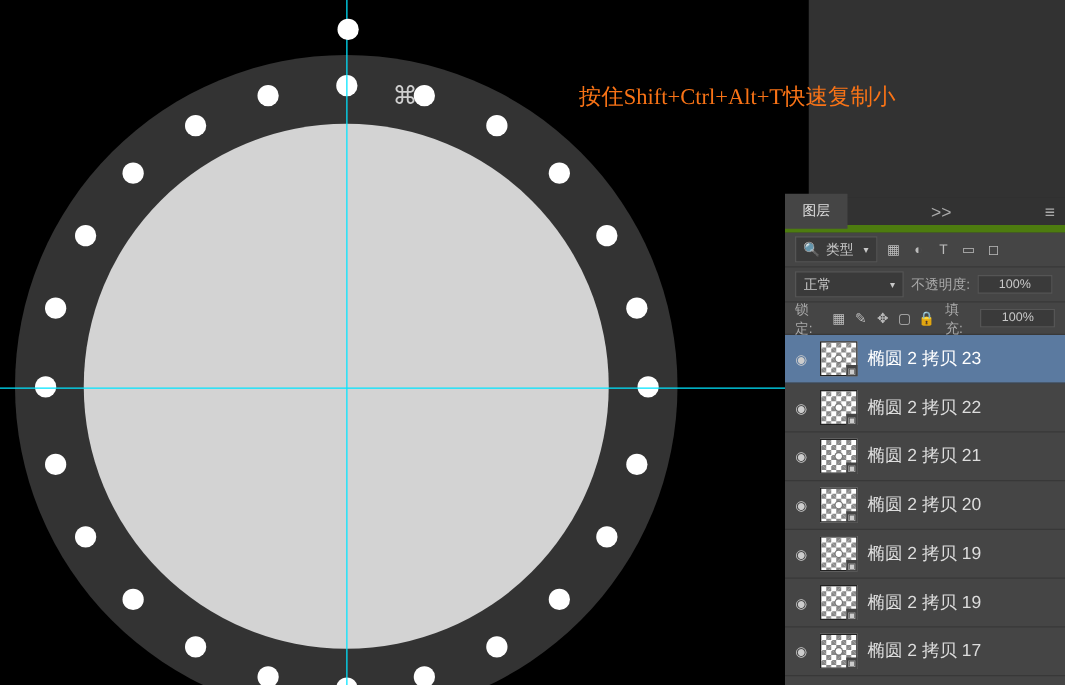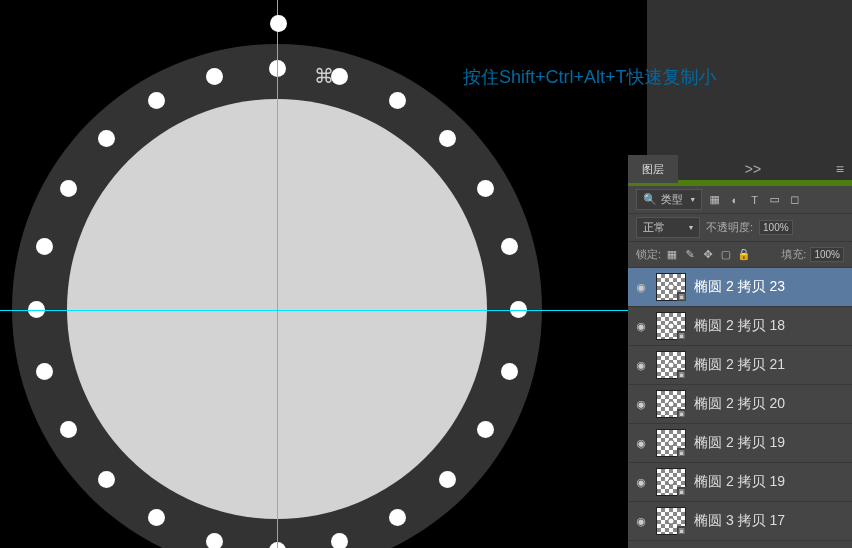--- a/index.html
+++ b/index.html
@@ -7,30 +7,30 @@
 .canvas-area { position: absolute; left: 0; top: 0; width: 852px; height: 548px; background: #000; }
 .dark-panel { position: absolute; right: 0; top: 0; width: 205px; height: 158px; background: #323232; }
 .guide-v { position: absolute; top: 0; bottom: 0; width: 1px; background: #00e5ff; left: 277px; }
 .guide-h { position: absolute; left: 0; width: 630px; height: 1px; background: #00e5ff; top: 310px; }
 .porthole { position: absolute; left: 12px; top: 44px; width: 530px; height: 530px; }
 .ring-outer { position: absolute; width: 530px; height: 530px; border-radius: 50%; background: #333333; }
 .ring-inner { position: absolute; left: 55px; top: 55px; width: 420px; height: 420px; border-radius: 50%; background: #d3d3d3; }
 .dot { position: absolute; width: 17px; height: 17px; border-radius: 50%; background: #fff; }
 .sel-dot { position: absolute; left: 270px; top: 15px; width: 17px; height: 17px; border-radius: 50%; background: #fff; }
 .smart-icon { position: absolute; left: 314px; top: 64px; color: #d0d0d0; font-size: 20px; letter-spacing:-2px;}
-.annotation { position: absolute; left: 463px; top: 63px; color: #0369a1; font-size: 18px; line-height: 1.6; }
+.annotation { position: absolute; left: 463px; top: 63px; color: #f97316; font-size: 18px; line-height: 1.6; font-family: Liberation Serif, serif; }
 .layers-panel { position: absolute; right: 0; top: 158px; width: 224px; bottom: 0; background: #454545; color: #c8c8c8; font-size: 11px; }
 .panel-header { height: 28px; background: #323232; display: flex; align-items: center; border-bottom: 6px solid #4d7c0f; }
 .panel-tab { padding: 0 14px; height: 28px; line-height: 28px; background: #454545; color: #e0e0e0; }
 .panel-menu { margin-left: auto; padding: 0 8px; color: #aaa; font-size: 14px;}
 .panel-row { display: flex; align-items: center; height: 28px; padding: 0 8px; gap: 6px; border-bottom: 1px solid #383838; }
 .sel { background: #3a3a3a; border: 1px solid #555; padding: 2px 6px; font-size: 11px; color: #c8c8c8; display: flex; align-items: center; gap: 4px; }
 .sel .caret { font-size: 8px; margin-left: 4px; }
 .row-label { color: #aaa; font-size: 11px; }
-.pct { background: #3a3a3a; border: 1px solid #555; padding: 1px 3px; font-size: 10px; }
+.pct { background: #3a3a3a; border: 1px solid #555; padding: 1px 16px; font-size: 10px; }
 .lock-row { display: flex; align-items: center; height: 26px; padding: 0 8px; gap: 4px; border-bottom: 1px solid #383838; font-size:10px;}
 .layer-list { }
 .layer-item { display: flex; align-items: center; height: 39px; border-bottom: 1px solid #383838; padding: 0 6px; gap: 8px; }
 .layer-item.active { background: #5b7aa0; }
 .vis { width: 14px; display: flex; justify-content: center; font-size: 11px; color: #ccc; }
 .thumb { width: 30px; height: 28px; position: relative; background-image: 
   linear-gradient(45deg,#888 25%,transparent 25%),linear-gradient(-45deg,#888 25%,transparent 25%),
   linear-gradient(45deg,transparent 75%,#888 75%),linear-gradient(-45deg,transparent 75%,#888 75%);
   background-size: 8px 8px; background-position: 0 0,0 4px,4px -4px,-4px 0; background-color: #fff; border: 1px solid #222;}
 .thumb-dot { position: absolute; left: 50%; top: 50%; transform: translate(-50%,-50%); width: 5px; height: 5px; background: #fff; border-radius:50%; box-shadow: 0 0 0 1px #777;}
@@ -95,21 +95,21 @@
       <span>类型</span>
       <span class="caret">▾</span>
     </div>
     <span class="ic">▦</span>
     <span class="ic">◐</span>
     <span class="ic">T</span>
     <span class="ic">▭</span>
     <span class="ic">◻</span>
   </div>
   <div class="panel-row">
-    <div class="sel" style="width:64px;justify-content:space-between">
+    <div class="sel" style="width:87px;justify-content:space-between">
       <span>正常</span>
       <span class="caret">▾</span>
     </div>
     <span class="row-label">不透明度:</span>
     <span class="pct">100%</span>
   </div>
   <div class="lock-row">
     <span class="row-label">锁定:</span>
     <span class="ic">▦</span>
     <span class="ic">✎</span>
@@ -128,21 +128,21 @@
           <div class="thumb-corner">▣</div>
         </div>
         <div class="layer-name">椭圆 2 拷贝 23</div>
       </div>
       <div class="layer-item">
         <div class="vis">◉</div>
         <div class="thumb">
           <div class="thumb-dot"></div>
           <div class="thumb-corner">▣</div>
         </div>
-        <div class="layer-name">椭圆 2 拷贝 18</div>
+        <div class="layer-name">椭圆 2 拷贝 22</div>
       </div>
       <div class="layer-item">
         <div class="vis">◉</div>
         <div class="thumb">
           <div class="thumb-dot"></div>
           <div class="thumb-corner">▣</div>
         </div>
         <div class="layer-name">椭圆 2 拷贝 21</div>
       </div>
       <div class="layer-item">
@@ -168,16 +168,16 @@
           <div class="thumb-corner">▣</div>
         </div>
         <div class="layer-name">椭圆 2 拷贝 19</div>
       </div>
       <div class="layer-item">
         <div class="vis">◉</div>
         <div class="thumb">
           <div class="thumb-dot"></div>
           <div class="thumb-corner">▣</div>
         </div>
-        <div class="layer-name">椭圆 3 拷贝 17</div>
+        <div class="layer-name">椭圆 2 拷贝 17</div>
       </div>
     </div>
 </div>
 
 </body></html>

